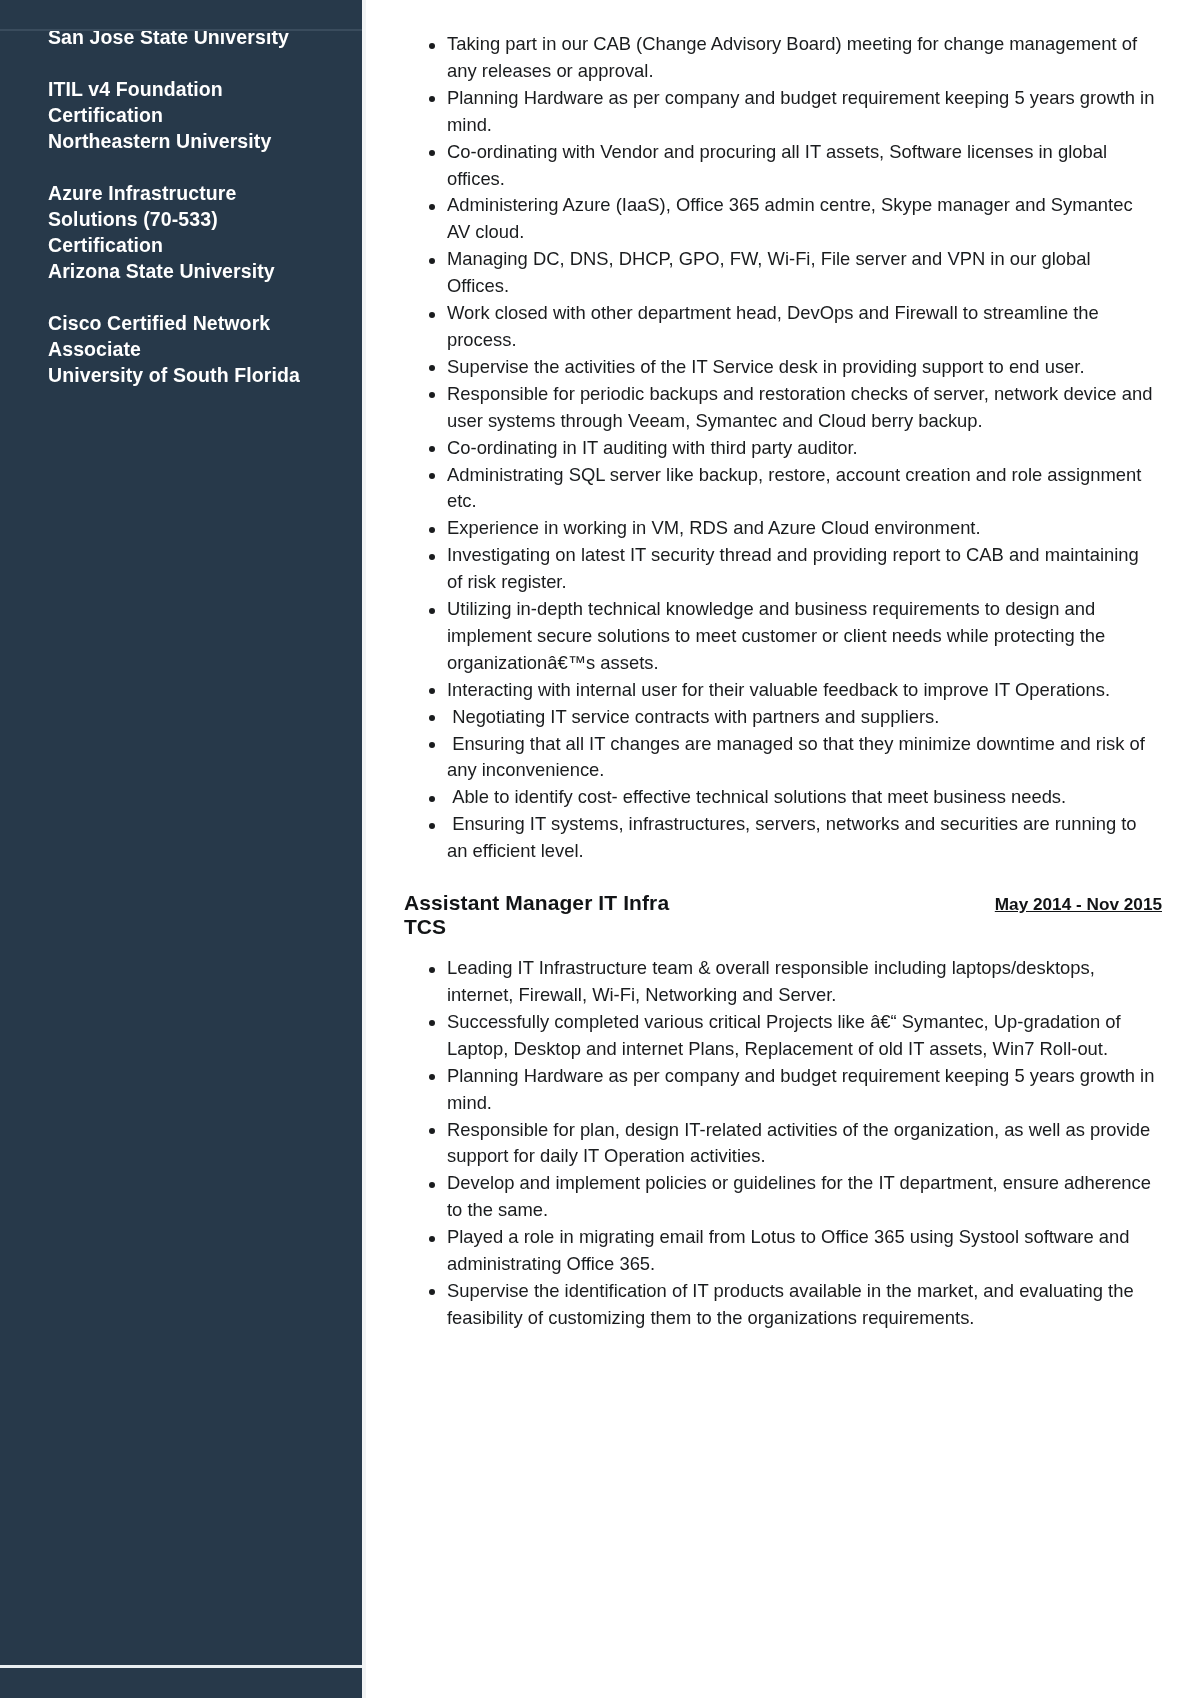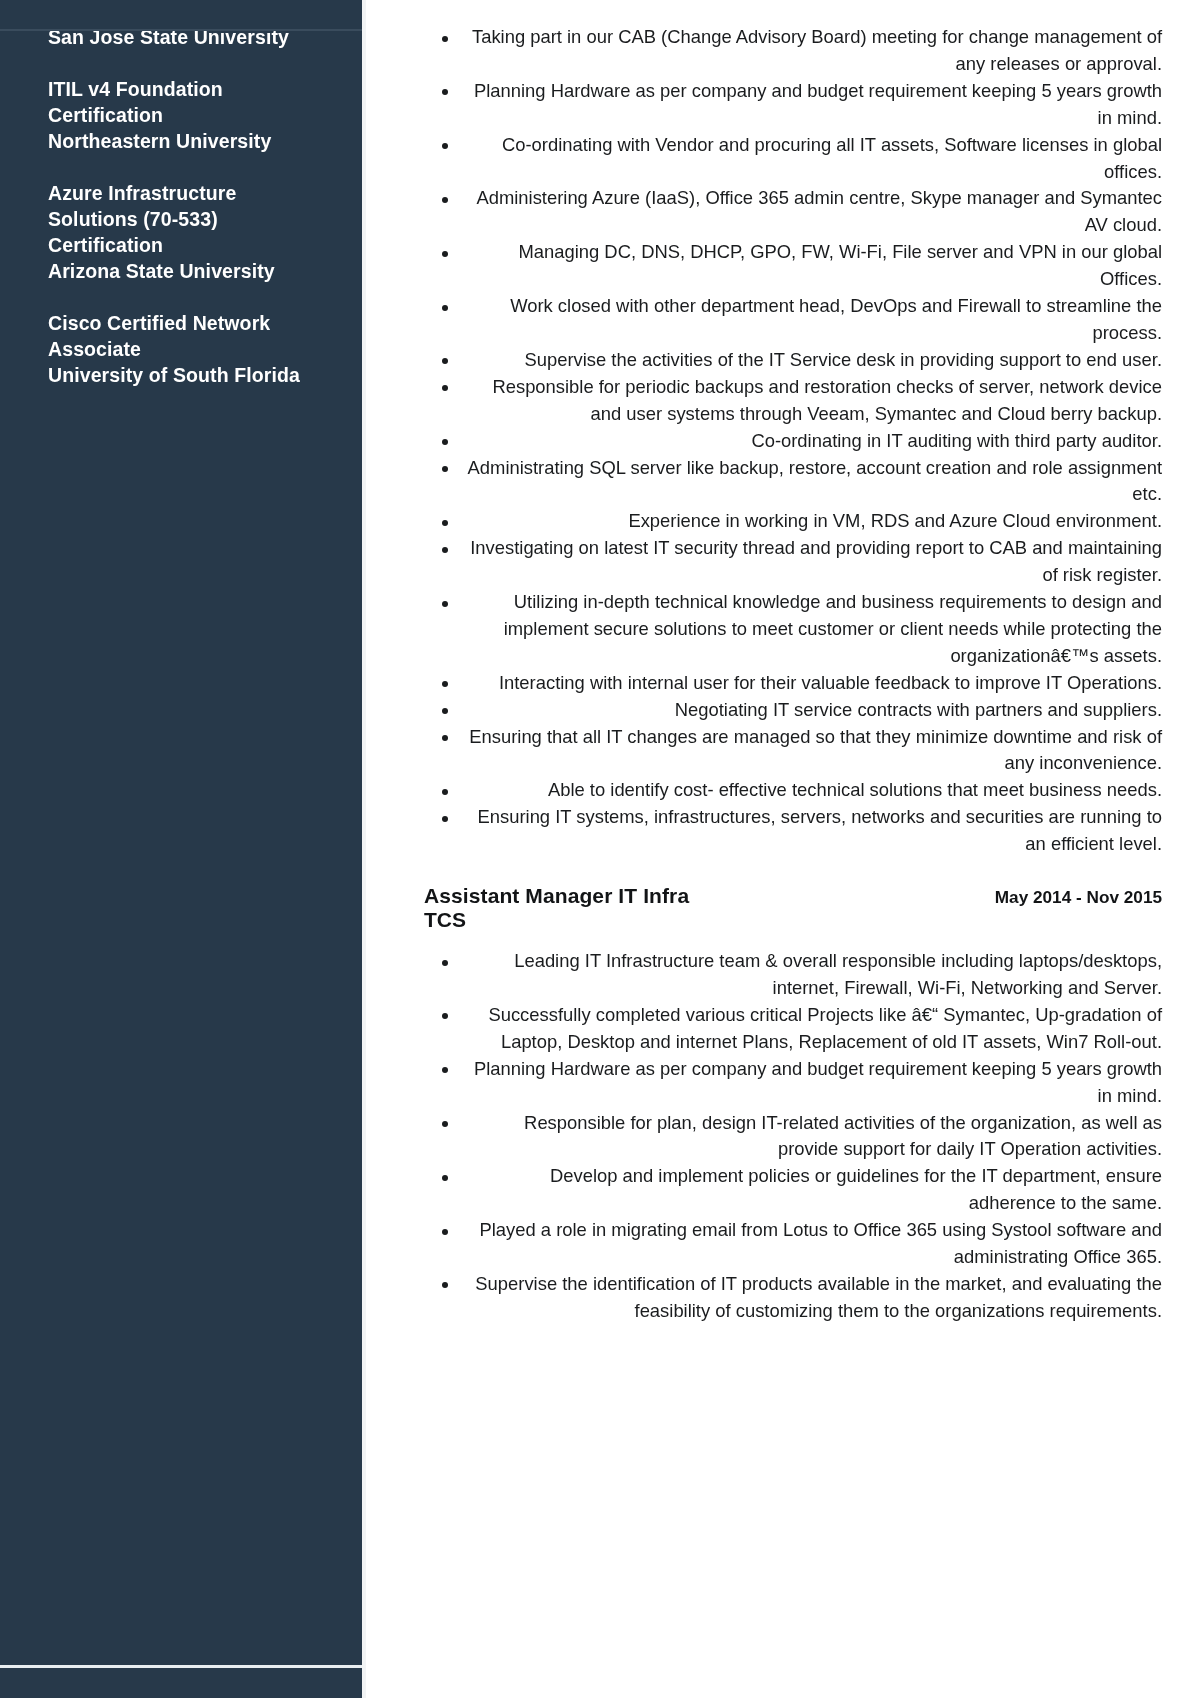--- a/index.html
+++ b/index.html
@@ -14,21 +14,20 @@
     font-family: "Liberation Sans", sans-serif;
     overflow: hidden;
   }
   .page {
     position: relative;
     width: 1200px;
     height: 1698px;
     display: flex;
     align-items: stretch;
     background: #ffffff;
-    gap: 20px;
   }
 
   
   .sidebar {
     position: relative;
     width: 366px;
     flex: 0 0 366px;
     background: #27394a;
     box-sizing: border-box;
     padding: 0;
@@ -68,23 +67,22 @@
   .main {
     flex: 1 1 auto;
     box-sizing: border-box;
     padding: 22px 36px 0 38px;
     background: #ffffff;
     color: #16181a;
   }
 
   ul.bullets {
     list-style: none;
-    margin: 2px;
+    margin: 9px;
     padding: 0;
-    text-align: right;
   }
   ul.bullets > li {
     position: relative;
     padding-left: 34px;
     font-size: 18.4px;
     line-height: 26.9px;
     color: #1a1c1e;
     margin: 0 0 0 0;
     white-space: pre-wrap;
   }
@@ -110,20 +108,21 @@
     font-weight: bold;
     color: #121416;
     letter-spacing: 0.1px;
   }
   .job-dates {
     font-size: 17.2px;
     font-weight: bold;
     color: #121416;
     white-space: nowrap;
     padding-right: 2px;
+    text-decoration: underline;
   }
   .job-company {
     font-size: 21px;
     font-weight: bold;
     color: #121416;
     margin-bottom: 16px;
   }
 </style>
 </head>
 <body>

